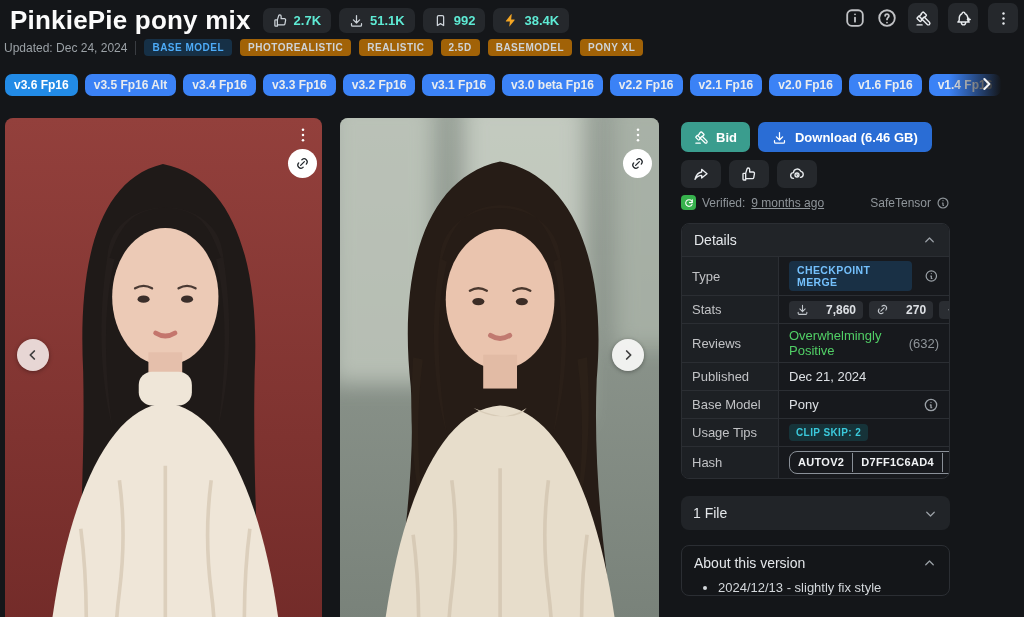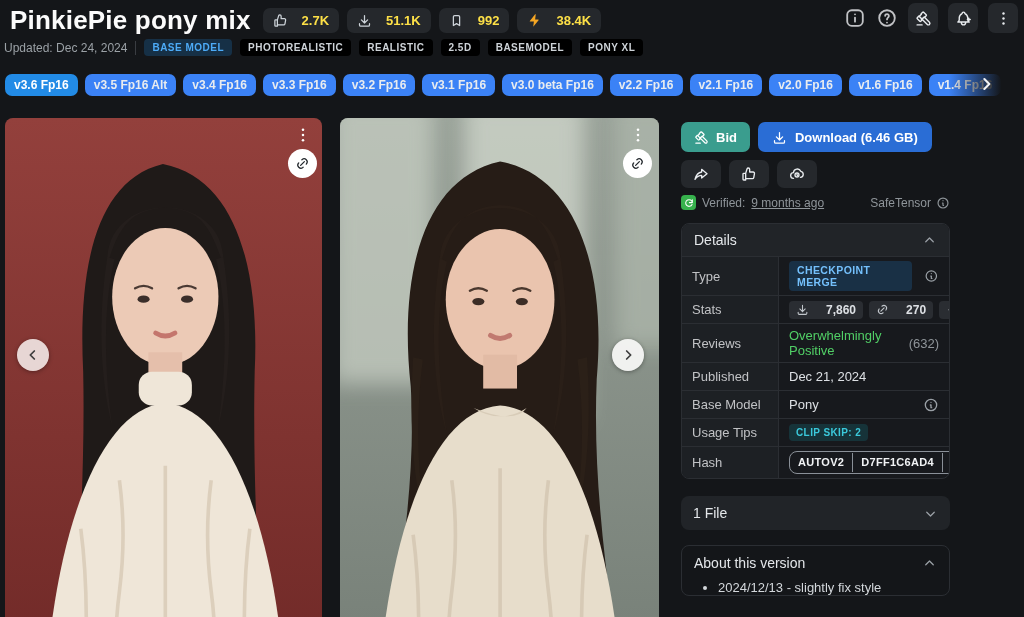--- a/index.html
+++ b/index.html
@@ -5,33 +5,33 @@
   html,body{margin:0;padding:0;background:#141619;overflow:hidden;}
   body{width:1024px;height:617px;font-family:"Liberation Sans",sans-serif;-webkit-font-smoothing:antialiased;}
   #app{position:relative;width:1024px;height:617px;background:#141619;color:#e9ecef;}
   .ic{display:inline-block;vertical-align:middle;stroke:currentColor;fill:none;stroke-width:2;stroke-linecap:round;stroke-linejoin:round;}
   button{font-family:inherit;border:none;background:none;color:inherit;padding:0;cursor:pointer;}
 
   
   .hdr{position:absolute;left:10px;top:5px;right:18px;display:flex;align-items:center;gap:12px;}
   .title{font-size:26px;font-weight:800;color:#fbfbfb;letter-spacing:.2px;white-space:nowrap;}
   .statpills{display:flex;gap:8px;align-items:center;}
-  .pill{display:flex;align-items:center;gap:14px;background:#25282c;border-radius:7px;padding:5px 10px;font-size:13px;font-weight:700;color:#fde047;}
+  .pill{display:flex;align-items:center;gap:6px;background:#25282c;border-radius:7px;padding:5px 10px;font-size:13px;font-weight:700;color:#5eead4;}
   .pill .ic{width:15px;height:15px;color:#ced4da;}
   .pill .bolt{color:#f5a623;}
   .hdr-icons{position:absolute;right:6px;top:3px;display:flex;align-items:center;gap:10px;}
   .ghosticon{width:22px;height:22px;color:#c1c2c5;}
   .sqbtn{width:30px;height:30px;background:#25282c;border-radius:7px;display:flex;align-items:center;justify-content:center;color:#e9ecef;}
   .sqbtn .ic{width:17px;height:17px;}
 
   .subhdr{position:absolute;left:4px;top:39px;display:flex;align-items:center;gap:8px;}
   .updated{font-size:12px;color:#9ba1a6;}
   .vdiv{width:1px;height:14px;background:#3a3d42;}
   .badge-blue{background:rgba(34,139,230,.22);color:#4dabf7;font-size:10px;font-weight:700;letter-spacing:.5px;padding:3px 8px;border-radius:4px;}
-  .tag{background:#000000;color:#ced3d8;font-size:10px;font-weight:700;letter-spacing:.5px;padding:3px 8px;border-radius:4px;}
+  .tag{background:#a16207;color:#ced3d8;font-size:10px;font-weight:700;letter-spacing:.5px;padding:3px 8px;border-radius:4px;}
 
   
   .versions{position:absolute;left:5px;top:72px;right:0;height:26px;display:flex;gap:7px;overflow:hidden;align-items:center;white-space:nowrap;}
   .vchip{background:#3b82f6;color:#e9ecef;font-size:12px;font-weight:700;padding:5px 9px;border-radius:7px;line-height:1;}
   .vchip.sel{background:#228be6;color:#fff;}
   .vfade{position:absolute;right:0;top:68px;width:75px;height:34px;background:linear-gradient(90deg,rgba(20,22,25,0),#141619 70%);pointer-events:none;}
   .vmore{position:absolute;right:28px;top:74px;color:#f1f3f5;}
   .vmore .ic{width:20px;height:20px;stroke-width:2.5;}
 
   

